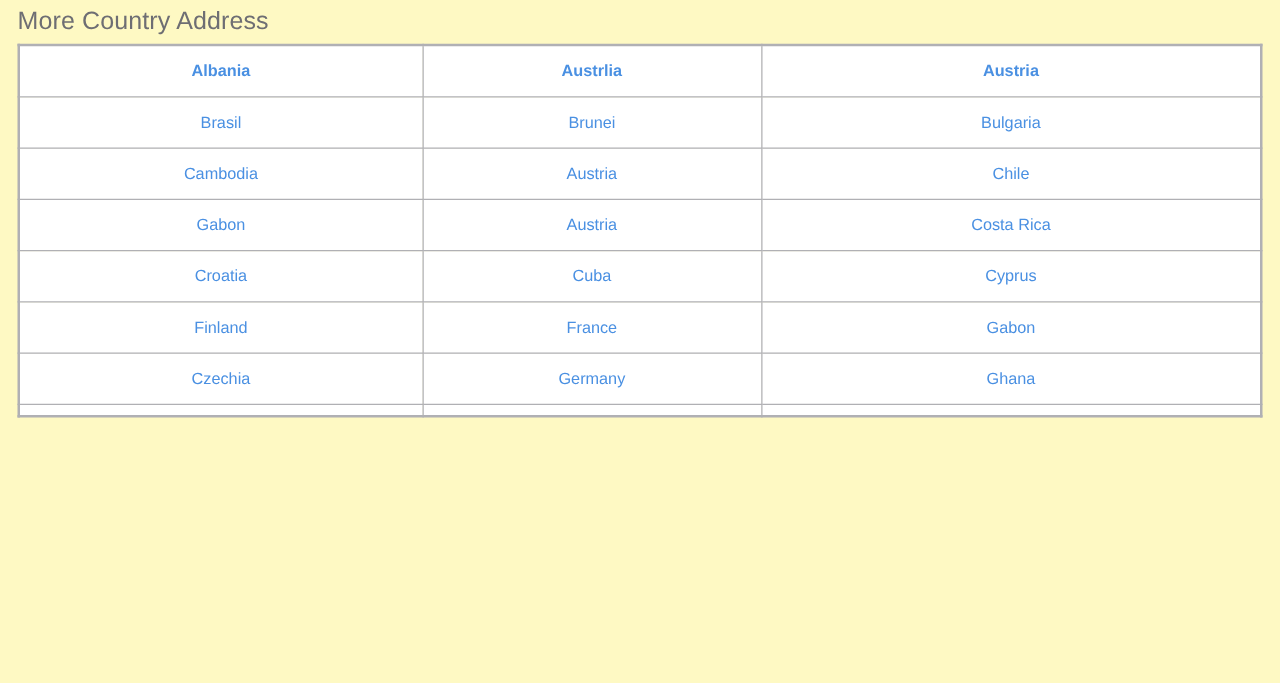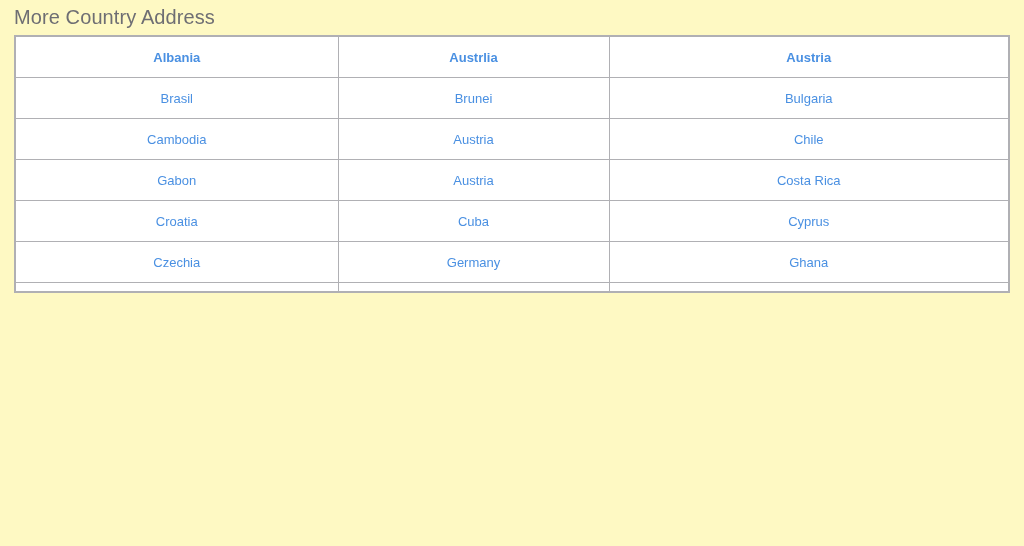--- a/index.html
+++ b/index.html
@@ -102,20 +102,25 @@
             <td><span class="cell-link">Gabon</span></td>
             <td><span class="cell-link">Austria</span></td>
             <td><span class="cell-link">Costa Rica</span></td>
           </tr>
           <tr class="table-row">
             <td><span class="cell-link">Croatia</span></td>
             <td><span class="cell-link">Cuba</span></td>
             <td><span class="cell-link">Cyprus</span></td>
           </tr>
           <tr class="table-row">
+            <td><span class="cell-link">Finland</span></td>
+            <td><span class="cell-link">France</span></td>
+            <td><span class="cell-link">Gabon</span></td>
+          </tr>
+          <tr class="table-row">
             <td><span class="cell-link">Czechia</span></td>
             <td><span class="cell-link">Germany</span></td>
             <td><span class="cell-link">Ghana</span></td>
           </tr>
           <tr class="table-row partial-row">
             <td></td>
             <td></td>
             <td></td>
           </tr>
         </tbody>

